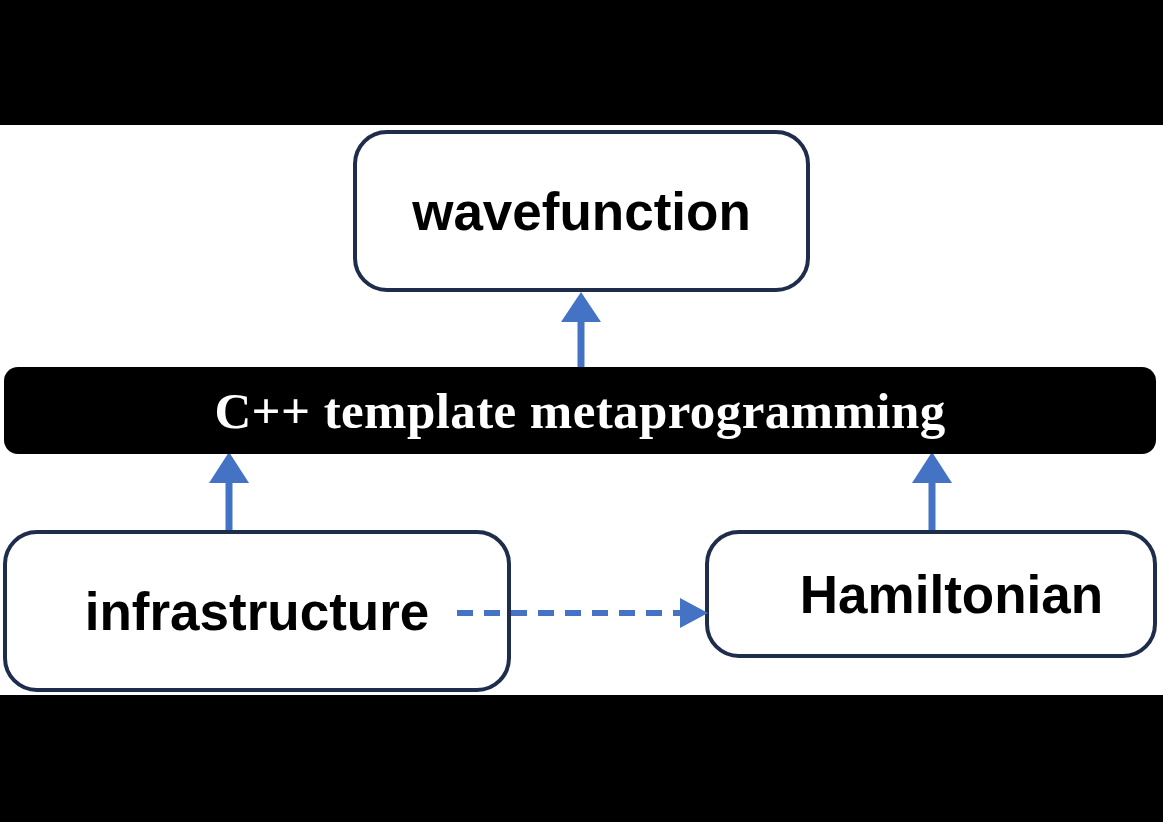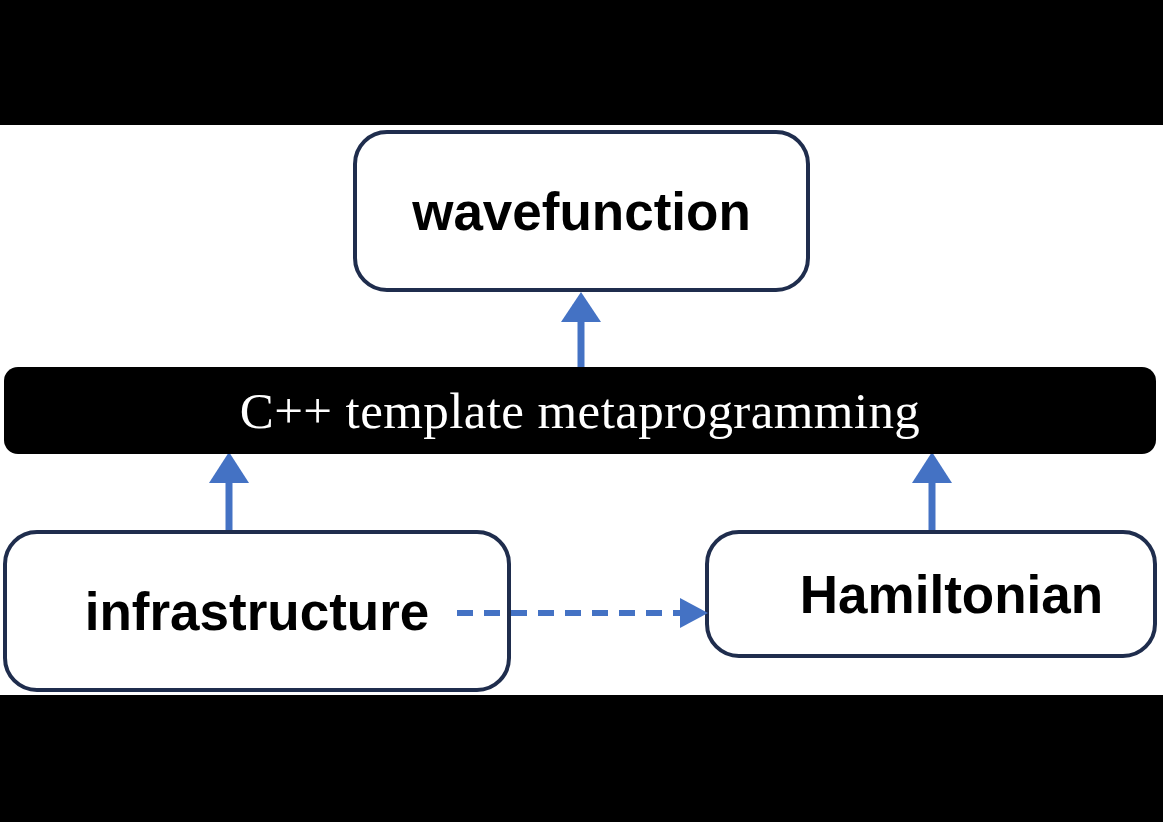--- a/index.html
+++ b/index.html
@@ -95,21 +95,21 @@
     background: #000000;
     border-radius: 14px;
     display: flex;
     align-items: center;
     justify-content: center;
     z-index: 20;
   }
   #banner .banner-label {
     color: #ffffff;
     font-family: "Liberation Serif", serif;
-    font-weight: normal;
+    font-weight: bold;
     font-size: 51px;
     letter-spacing: 0.4px;
     white-space: nowrap;
   }
 
   
   #connectors {
     position: absolute;
     left: 0;
     top: 0;

